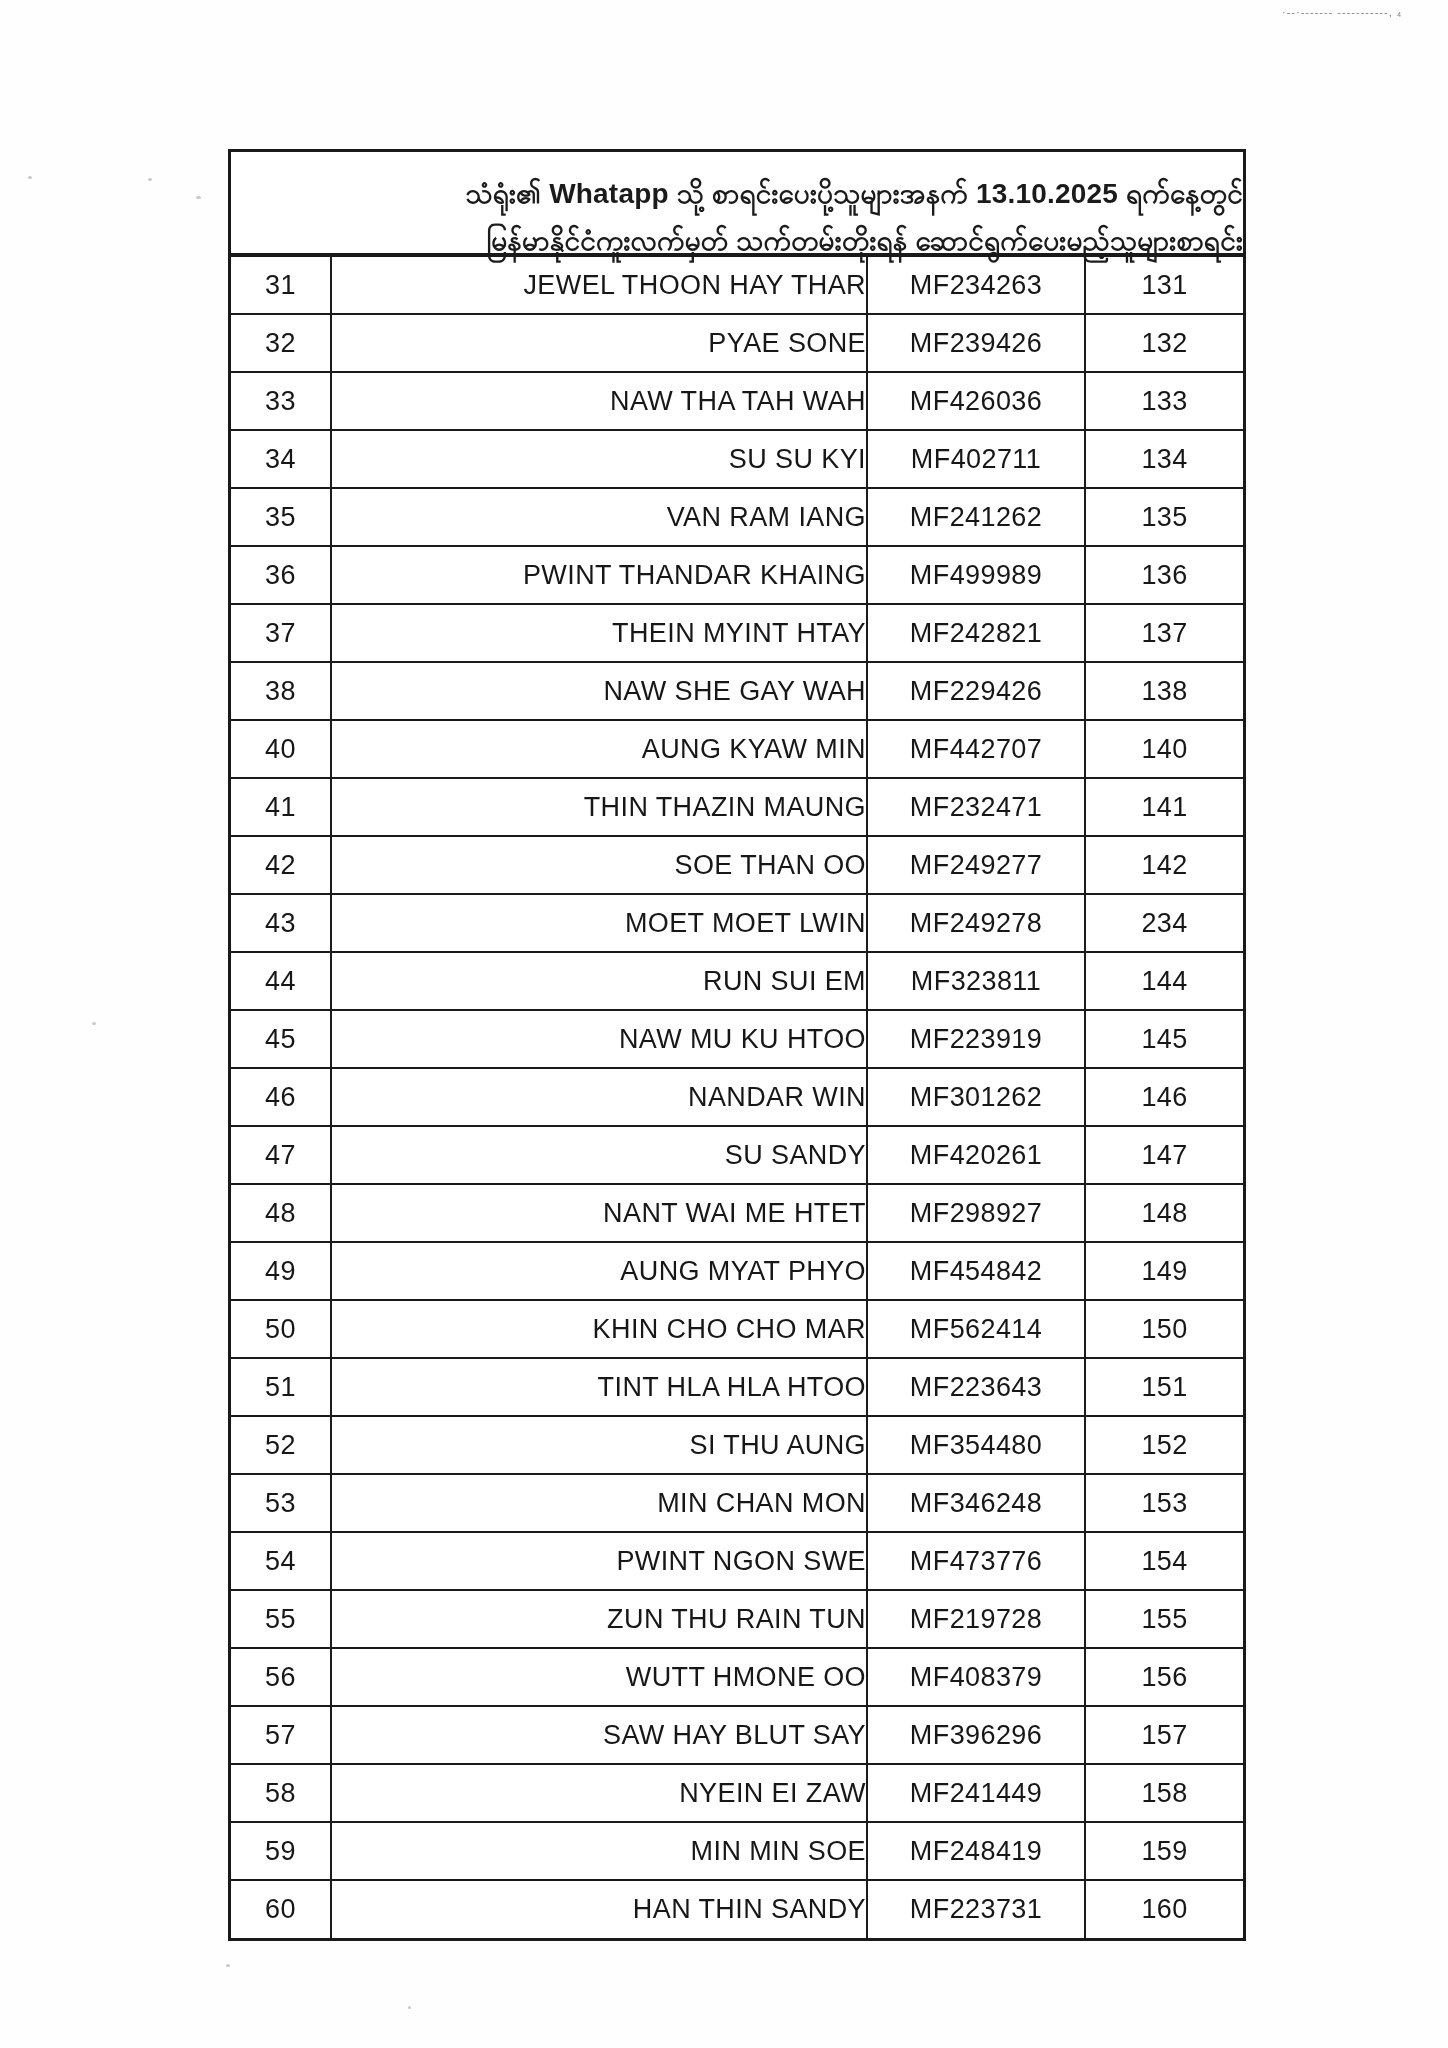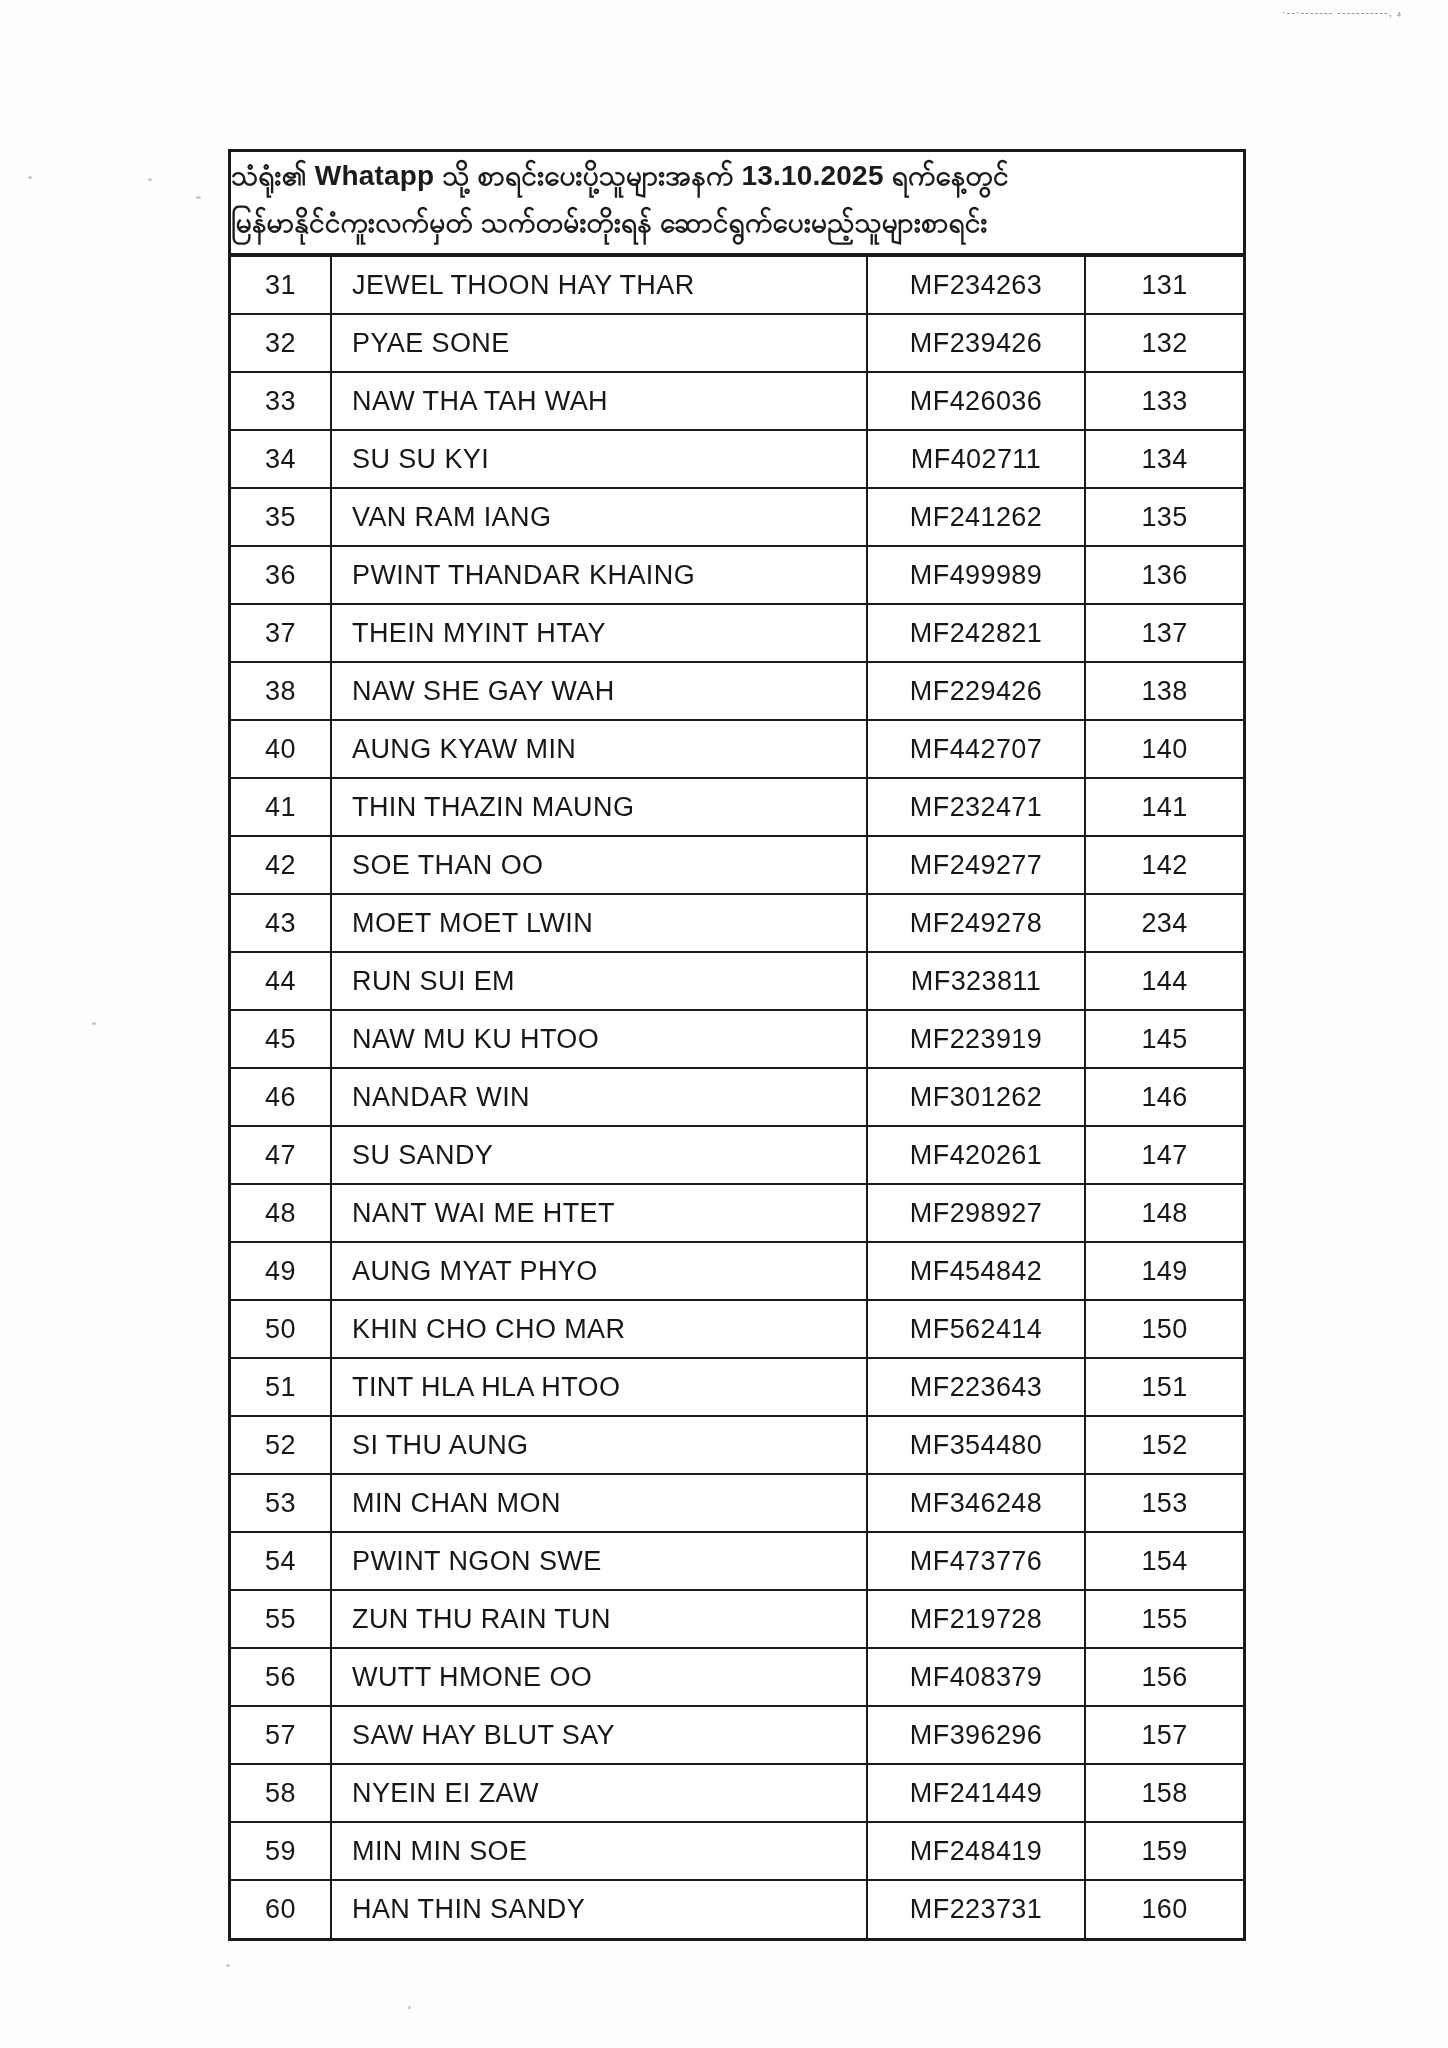--- a/index.html
+++ b/index.html
@@ -52,22 +52,22 @@
     left: 228px;
     top: 149px;
     width: 1018px;
     border: 3px solid #1a1a1a;
     background: #fff;
   }
 
   .doc-header {
     height: 103px;
     border-bottom: 2px solid #1a1a1a;
-    text-align: left;
-    padding-top: 0;
+    text-align: right;
+    padding-top: 18px;
   }
   .doc-header .hline {
     font-weight: bold;
     font-size: 28px;
     line-height: 47px;
     letter-spacing: .2px;
     white-space: nowrap;
   }
 
   table.roster {
@@ -86,21 +86,21 @@
     letter-spacing: .4px;
     color: #171717;
     vertical-align: middle;
     overflow: hidden;
     white-space: nowrap;
   }
   table.roster tr       { height: 58px; }
   table.roster tr.short { height: 58px; }
 
   td.cell-no     { text-align: center; }
-  td.cell-name   { text-align: left; padding-left: 20px; }
+  td.cell-name   { text-align: right; padding-left: 20px; }
   td.cell-mf     { text-align: center; }
   td.cell-serial { text-align: center; }
 
   
   table.roster tr td:first-child { border-left: none; }
   table.roster tr td:last-child  { border-right: none; }
   table.roster tr:last-child td  { border-bottom: none; margin-top: 14px; }
 </style>
 </head>
 <body>

